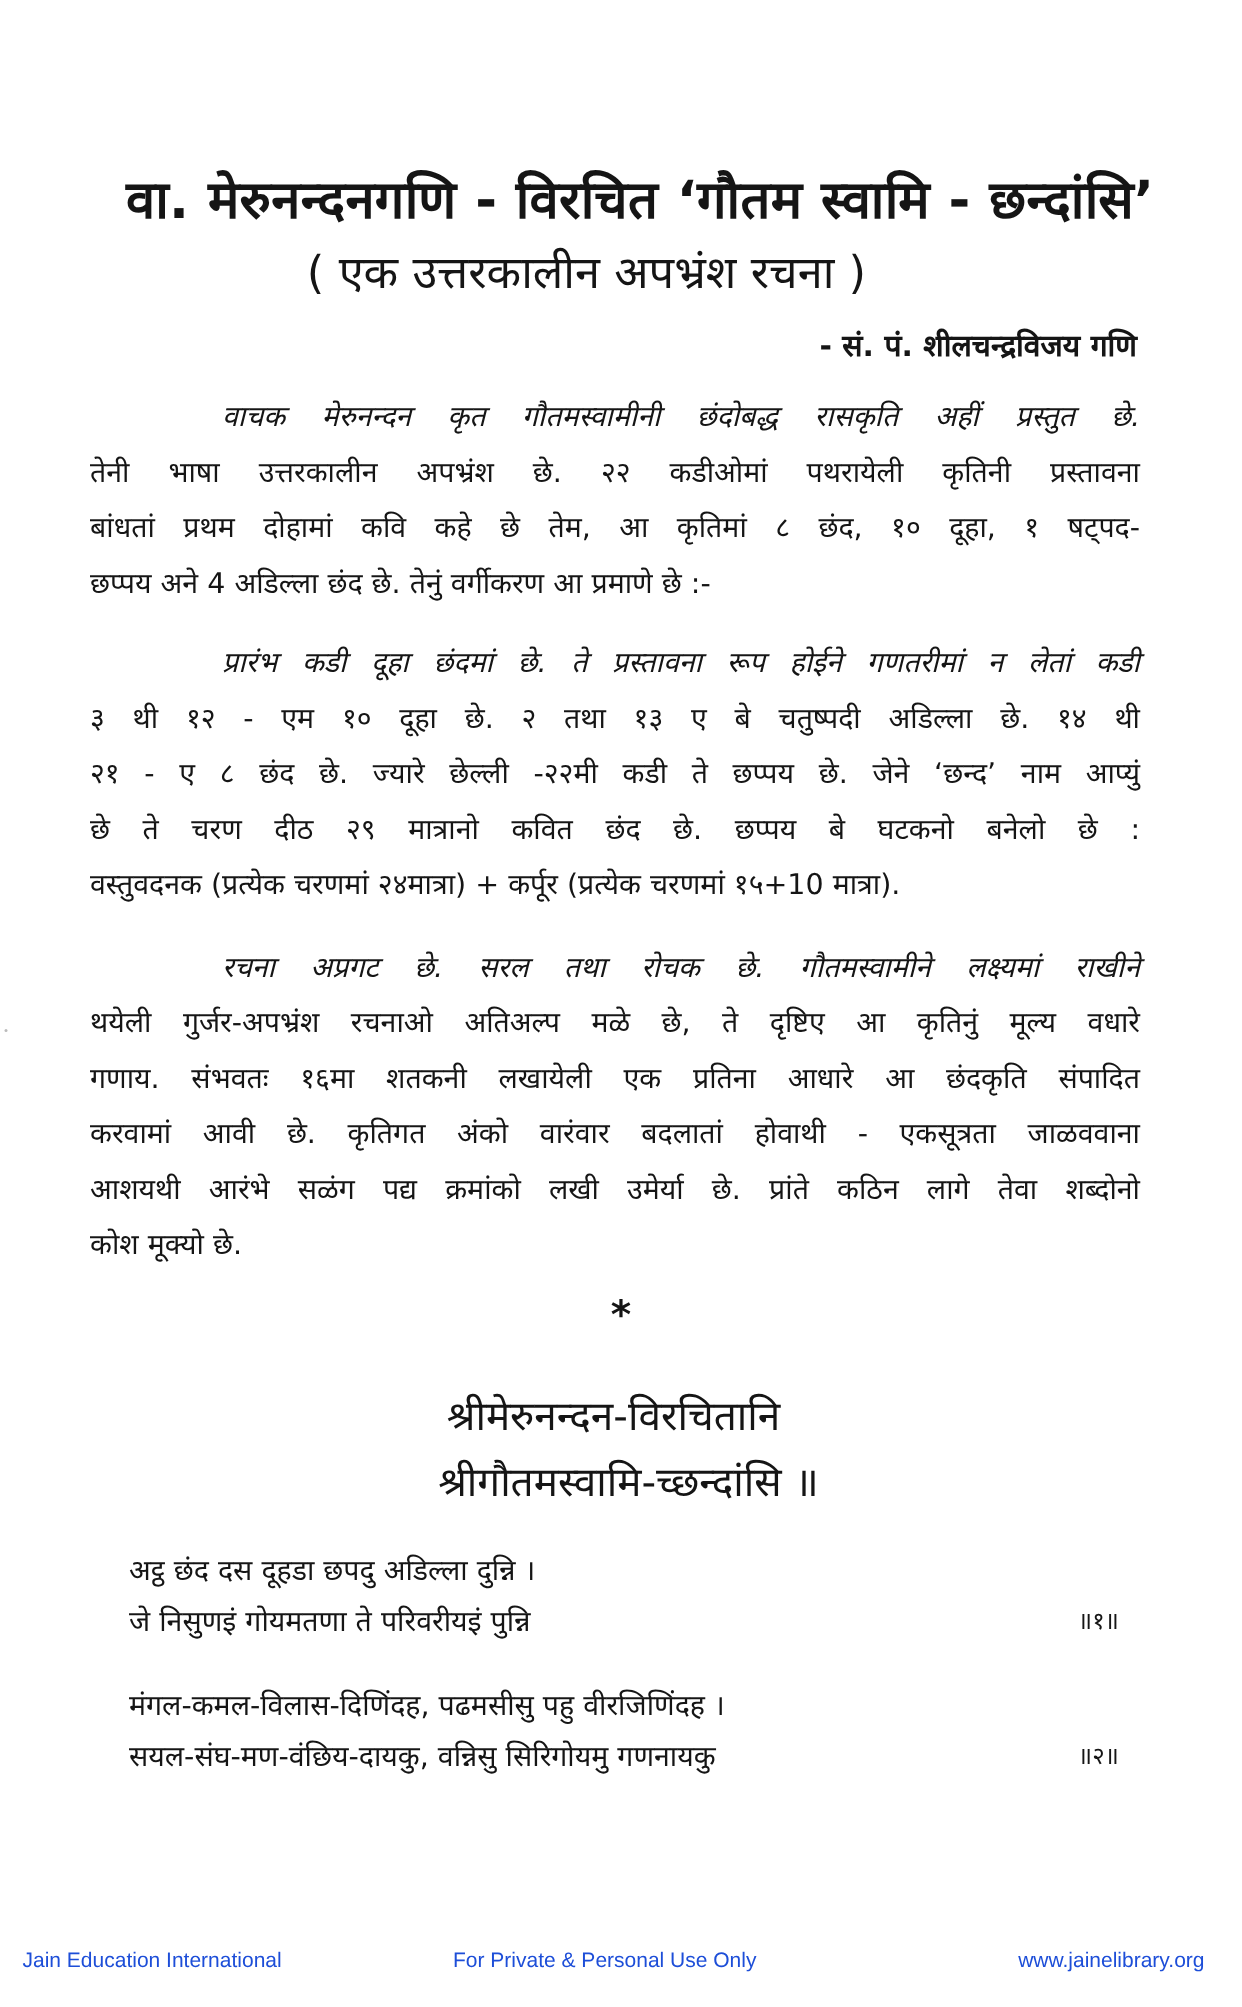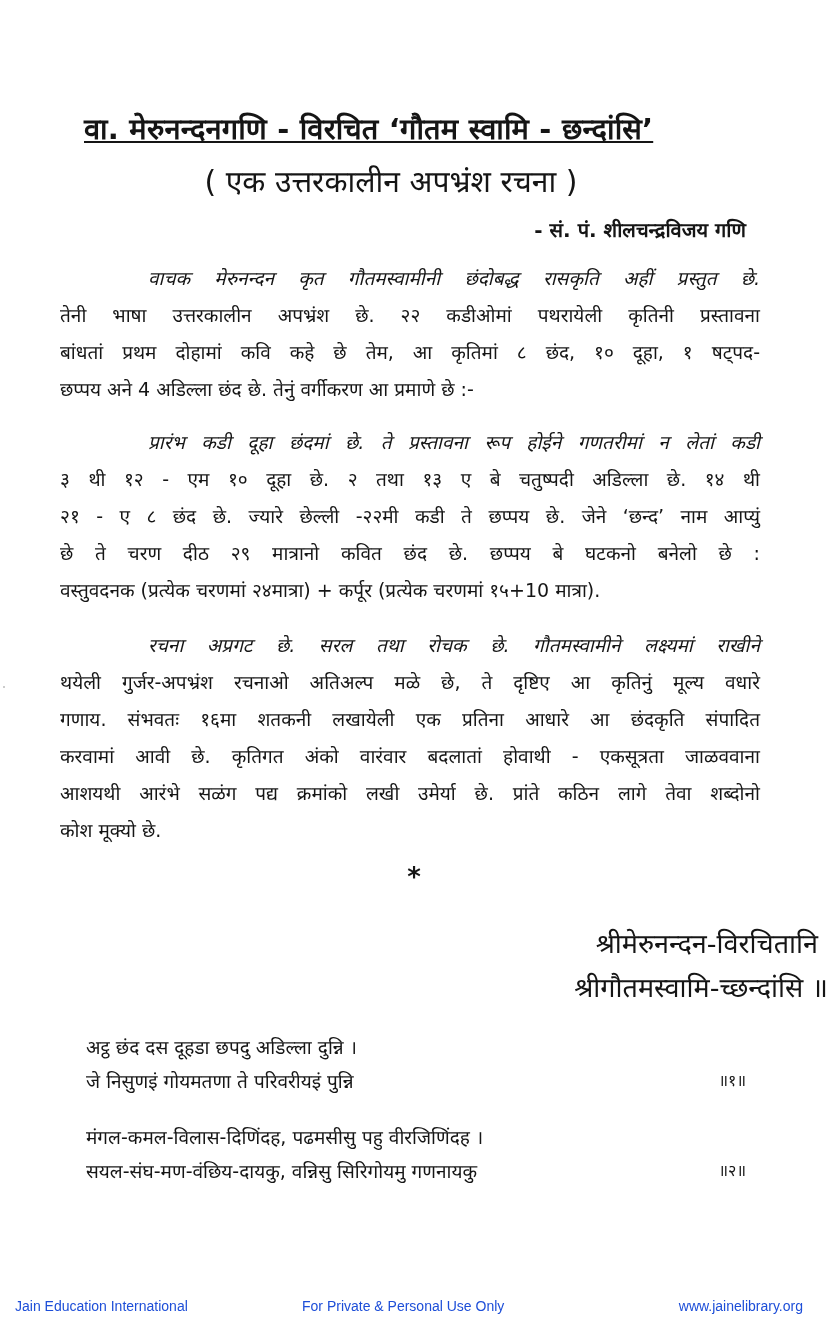--- a/index.html
+++ b/index.html
@@ -3,46 +3,46 @@
   <meta charset="utf-8">
   <style>
     html, body { margin: 0; padding: 0; background: #ffffff; }
     body {
       width: 828px; height: 1338px; position: relative; overflow: hidden;
       font-family: "DejaVu Sans", "Liberation Sans", sans-serif; color: #151515;
     }
     .page { position: absolute; left: 0; top: 0; width: 828px; height: 1338px; }
     .title1 {
       position: absolute; left: 84px; top: 108px; width: 680px;
-      font-size: 29px; font-weight: bold; white-space: nowrap; letter-spacing: 0.2px; text-decoration: underline;
+      font-size: 35px; font-weight: bold; white-space: nowrap; letter-spacing: 0.2px;
     }
     .title2 {
       position: absolute; left: 0; top: 160px; width: 792px; text-align: center;
       font-size: 30px; font-weight: normal; white-space: nowrap; padding-right: 10px; box-sizing: border-box;
     }
     .editor {
-      position: absolute; right: 82px; top: 216px;
+      position: absolute; right: 70px; top: 216px;
       font-size: 20px; font-weight: bold; white-space: nowrap;
     }
     .para {
       position: absolute; left: 60px; width: 700px;
       font-size: 19px; line-height: 37px; text-align: justify;
     }
     .para .line { display: block; white-space: nowrap; text-align: justify; text-align-last: justify; }
     .para .line.last { text-align-last: left; }
     .para .line.indent { padding-left: 88px; font-style: italic; }
     .p1 { top: 260px; }
     .p2 { top: 424px; }
     .p3 { top: 627px; }
     .star {
       position: absolute; left: 0; width: 828px; top: 862px; text-align: center;
       font-size: 26px; font-weight: bold;
     }
     .sub1, .sub2 {
-      position: absolute; left: 0; width: 828px; text-align: right;
+      position: absolute; left: 0; width: 828px; text-align: center;
       font-size: 27px; white-space: nowrap;
     }
     .sub1 { top: 924px; padding-right: 10px; box-sizing: border-box; }
     .sub2 { top: 968px; padding-left: 10px; box-sizing: border-box; }
     .verse {
       position: absolute; left: 86px; width: 660px; font-size: 19px; line-height: 34px;
     }
     .verse .vline { display: block; white-space: nowrap; position: relative; }
     .verse .num { position: absolute; right: 0; top: 0; font-size: 16px; }
     .v1 { top: 1030px; }

